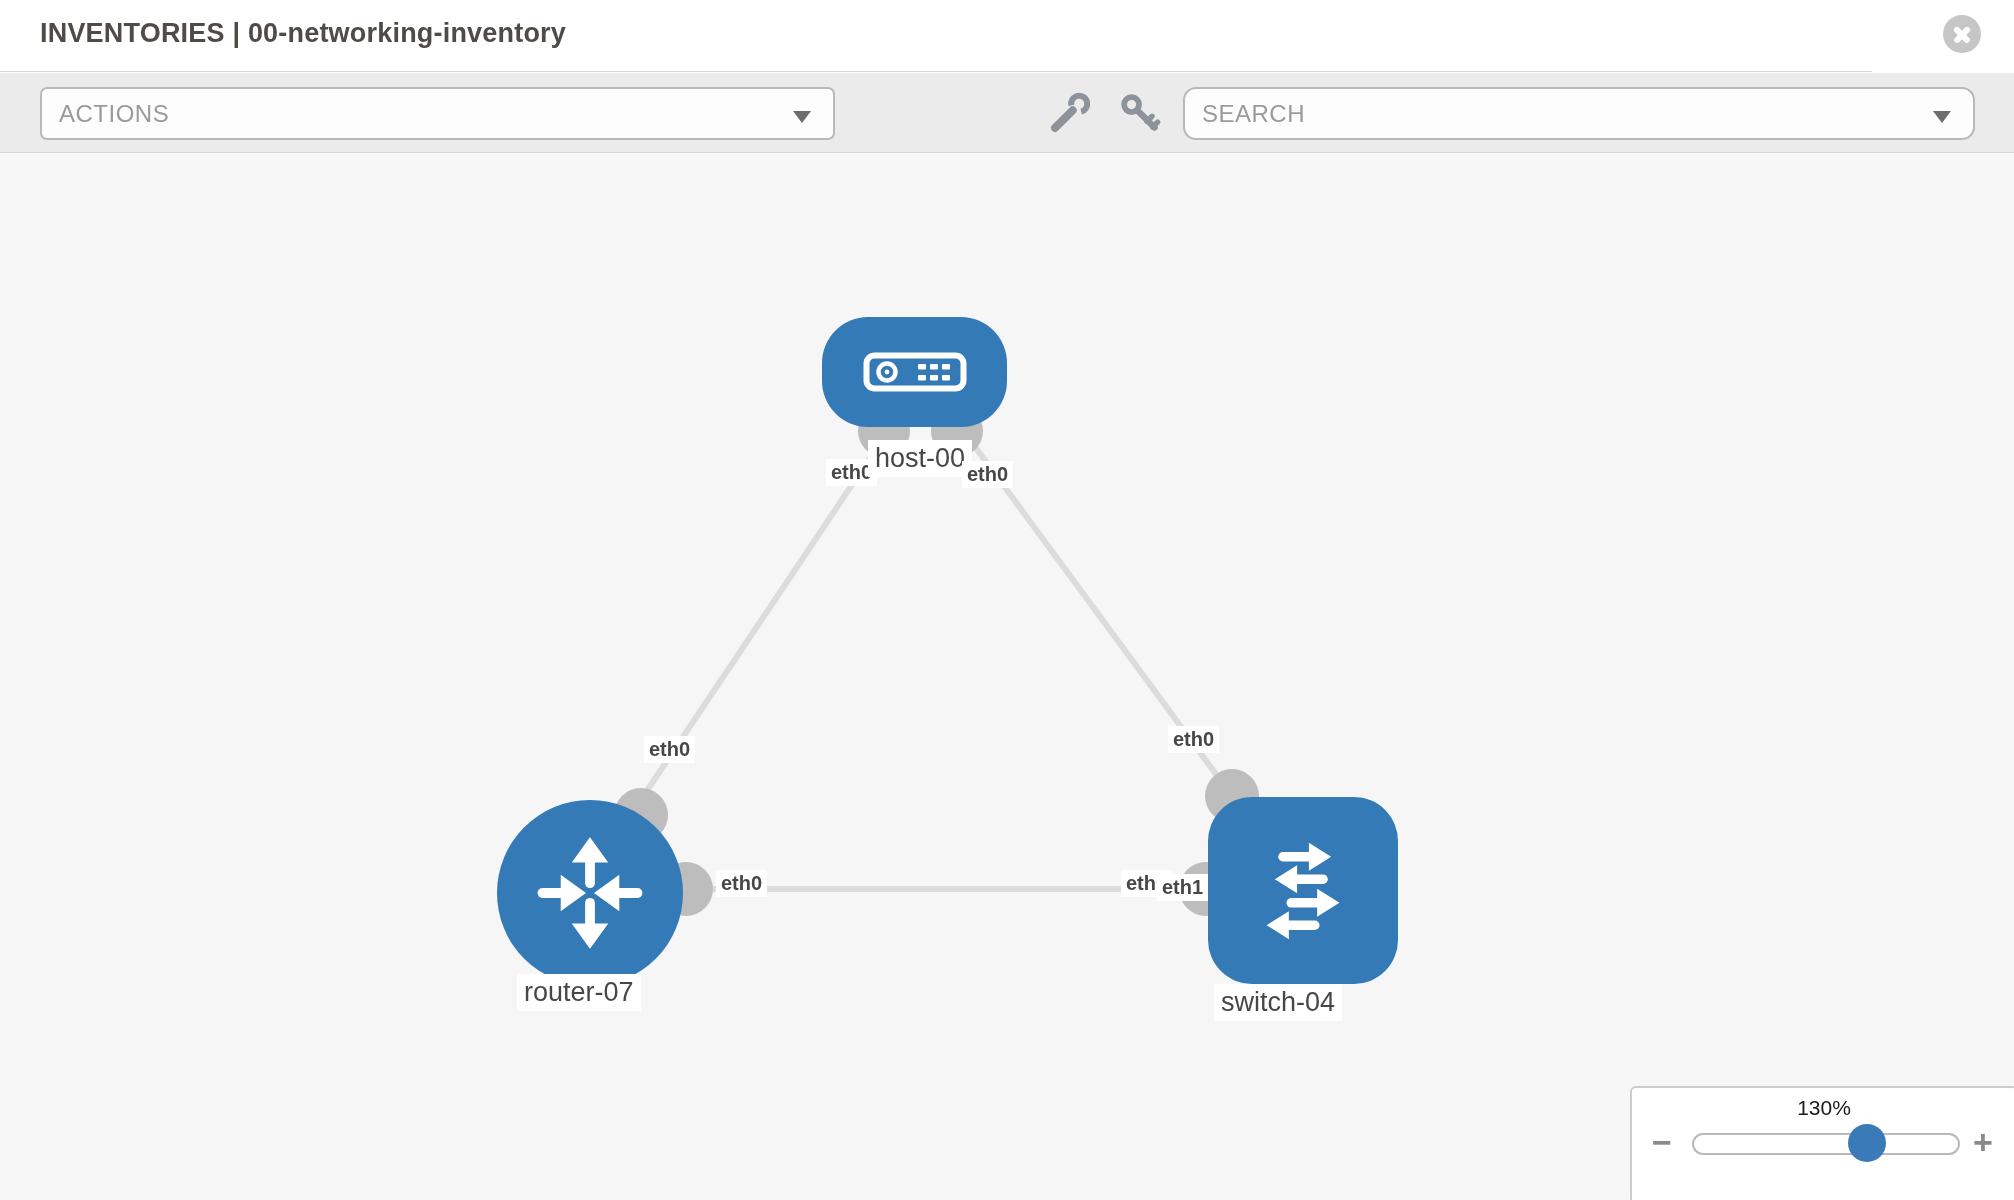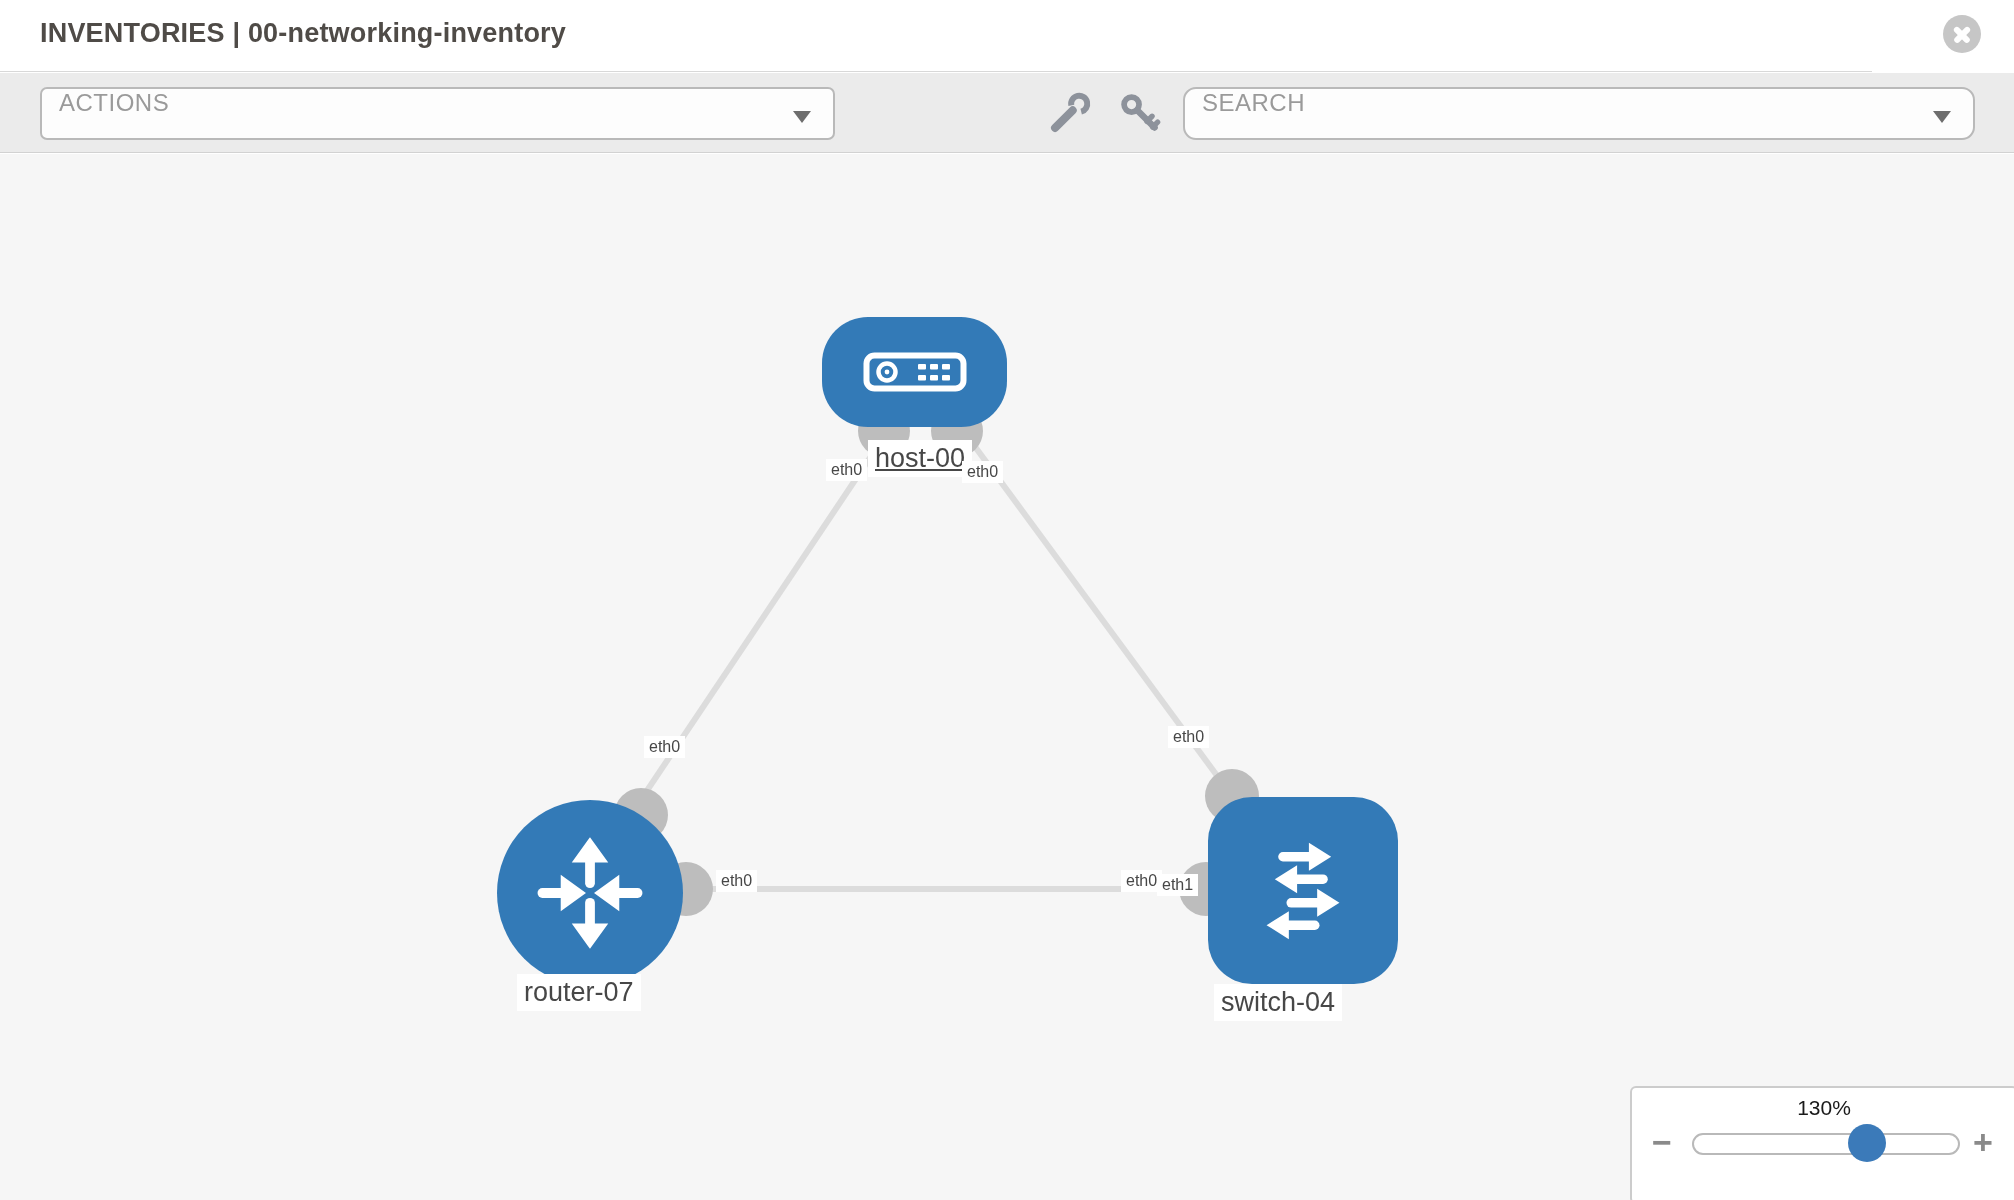--- a/index.html
+++ b/index.html
@@ -8,42 +8,42 @@
   
   .header { position:absolute; left:0; top:0; width:1872px; height:72px; background:#ffffff; border-bottom:1px solid #d8d8d8; }
   .header-title { position:absolute; left:40px; top:18px; font-size:27px; font-weight:bold; color:#4f4b47; letter-spacing:0.2px; }
   .close-btn { position:absolute; left:1943px; top:15px; width:38px; height:38px; border-radius:50%; background:#c6c6c6; cursor:pointer; }
   .close-btn .bar { position:absolute; left:9px; top:16.5px; width:20px; height:5.5px; background:#ffffff; border-radius:3px; }
   .close-btn .bar.b1 { transform:rotate(45deg); }
   .close-btn .bar.b2 { transform:rotate(-45deg); }
 
   
   .toolbar { position:absolute; left:0; top:73px; width:2014px; height:80px; background:#ebebeb; border-bottom:1px solid #d2d2d2; }
-  .select-box { position:absolute; top:14px; height:53px; background:#fdfdfd; border:2px solid #b9b9b9; border-radius:7px; display:flex; align-items:flex-start; cursor:pointer; }
+  .select-box { position:absolute; top:14px; height:53px; background:#fdfdfd; border:2px solid #b9b9b9; border-radius:7px; display:flex; align-items:center; cursor:pointer; }
   .select-box .sel-label { margin-left:17px; font-size:24px; color:#9a9a9a; letter-spacing:0.5px; }
   .caret { position:absolute; right:22px; top:22px; width:0; height:0; border-left:9px solid transparent; border-right:9px solid transparent; border-top:12px solid #6d6d6d; }
   .actions-box { left:40px; width:795px; }
   .search-box  { left:1183px; width:792px;border-radius:13px; }
   .tool-icon { position:absolute; top:17px; width:46px; height:46px; color:#8d929b; cursor:pointer; }
   .wrench-btn { left:1047px; }
   .key-btn { left:1117px; }
 
   
   .canvas { position:absolute; left:0; top:154px; width:2014px; height:1046px; background:#f6f6f6; overflow:hidden; }
   .links-svg { position:absolute; left:0; top:0; width:2014px; height:1046px; }
 
   .node { position:absolute; background:#337ab7; display:flex; align-items:center; justify-content:center; cursor:pointer; }
   .node-host   { left:822px; top:163px;  width:185px; height:110px; border-radius:46px; }
   .node-router { left:497px; top:646px;  width:186px; height:186px; border-radius:50%; }
   .node-switch { left:1208px; top:643px; width:190px; height:187px; border-radius:44px; }
 
   .nlabel { position:absolute; background:#ffffff; color:#474747; white-space:nowrap; }
   .node-name { font-size:27px; padding:3px 7px; }
-  .if-label  { font-size:16px; padding:2px 5px; }
-  .lbl-host-name   { left:868px;  top:286px;text-decoration:underline; }
+  .if-label  { font-size:20px; padding:2px 5px;font-weight:bold; }
+  .lbl-host-name   { left:868px;  top:286px; }
   .lbl-router-name { left:517px;  top:820px; }
   .lbl-switch-name { left:1214px; top:830px; }
   .lbl-eth-l1-host   { left:826px;  top:305px; }
   .lbl-eth-l3-host   { left:962px;  top:307px; }
   .lbl-eth-l1-router { left:644px;  top:582px; }
   .lbl-eth-l3-switch { left:1168px; top:572px; }
   .lbl-eth-l2-router { left:716px;  top:716px; }
   .lbl-eth-l2-back   { left:1121px; top:716px; }
   .lbl-eth-l2-front  { left:1157px; top:720px; }
 

